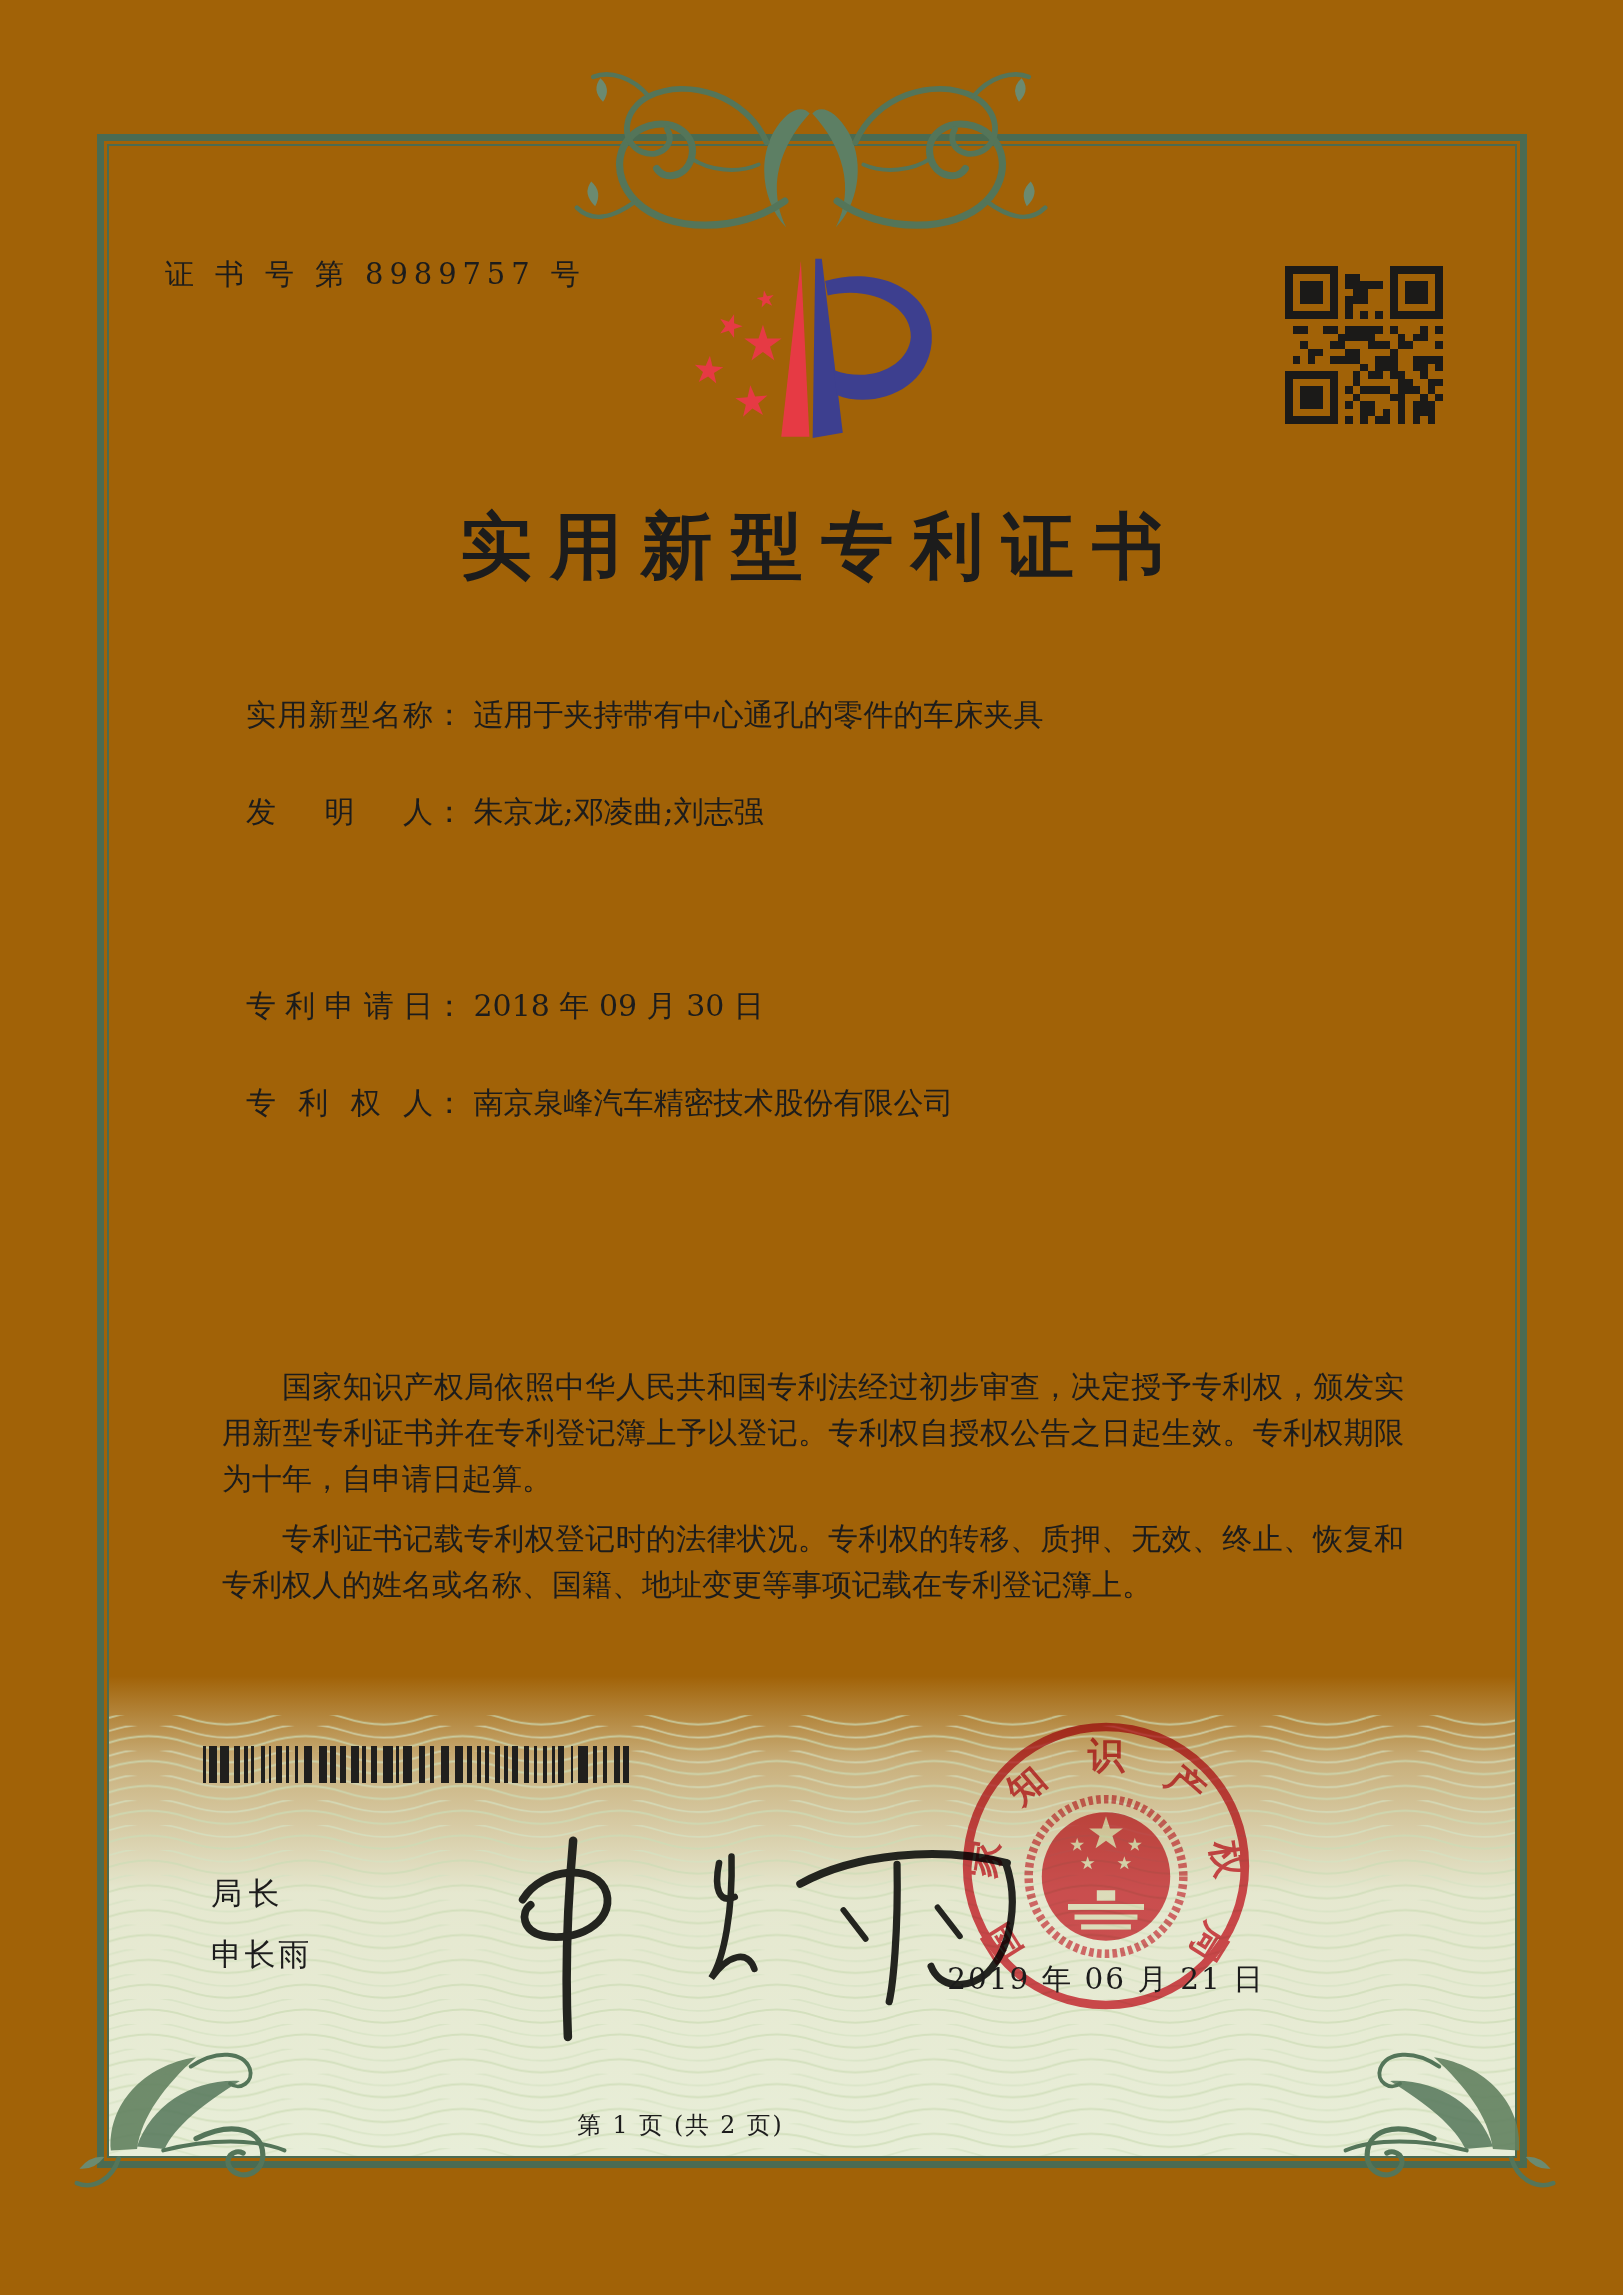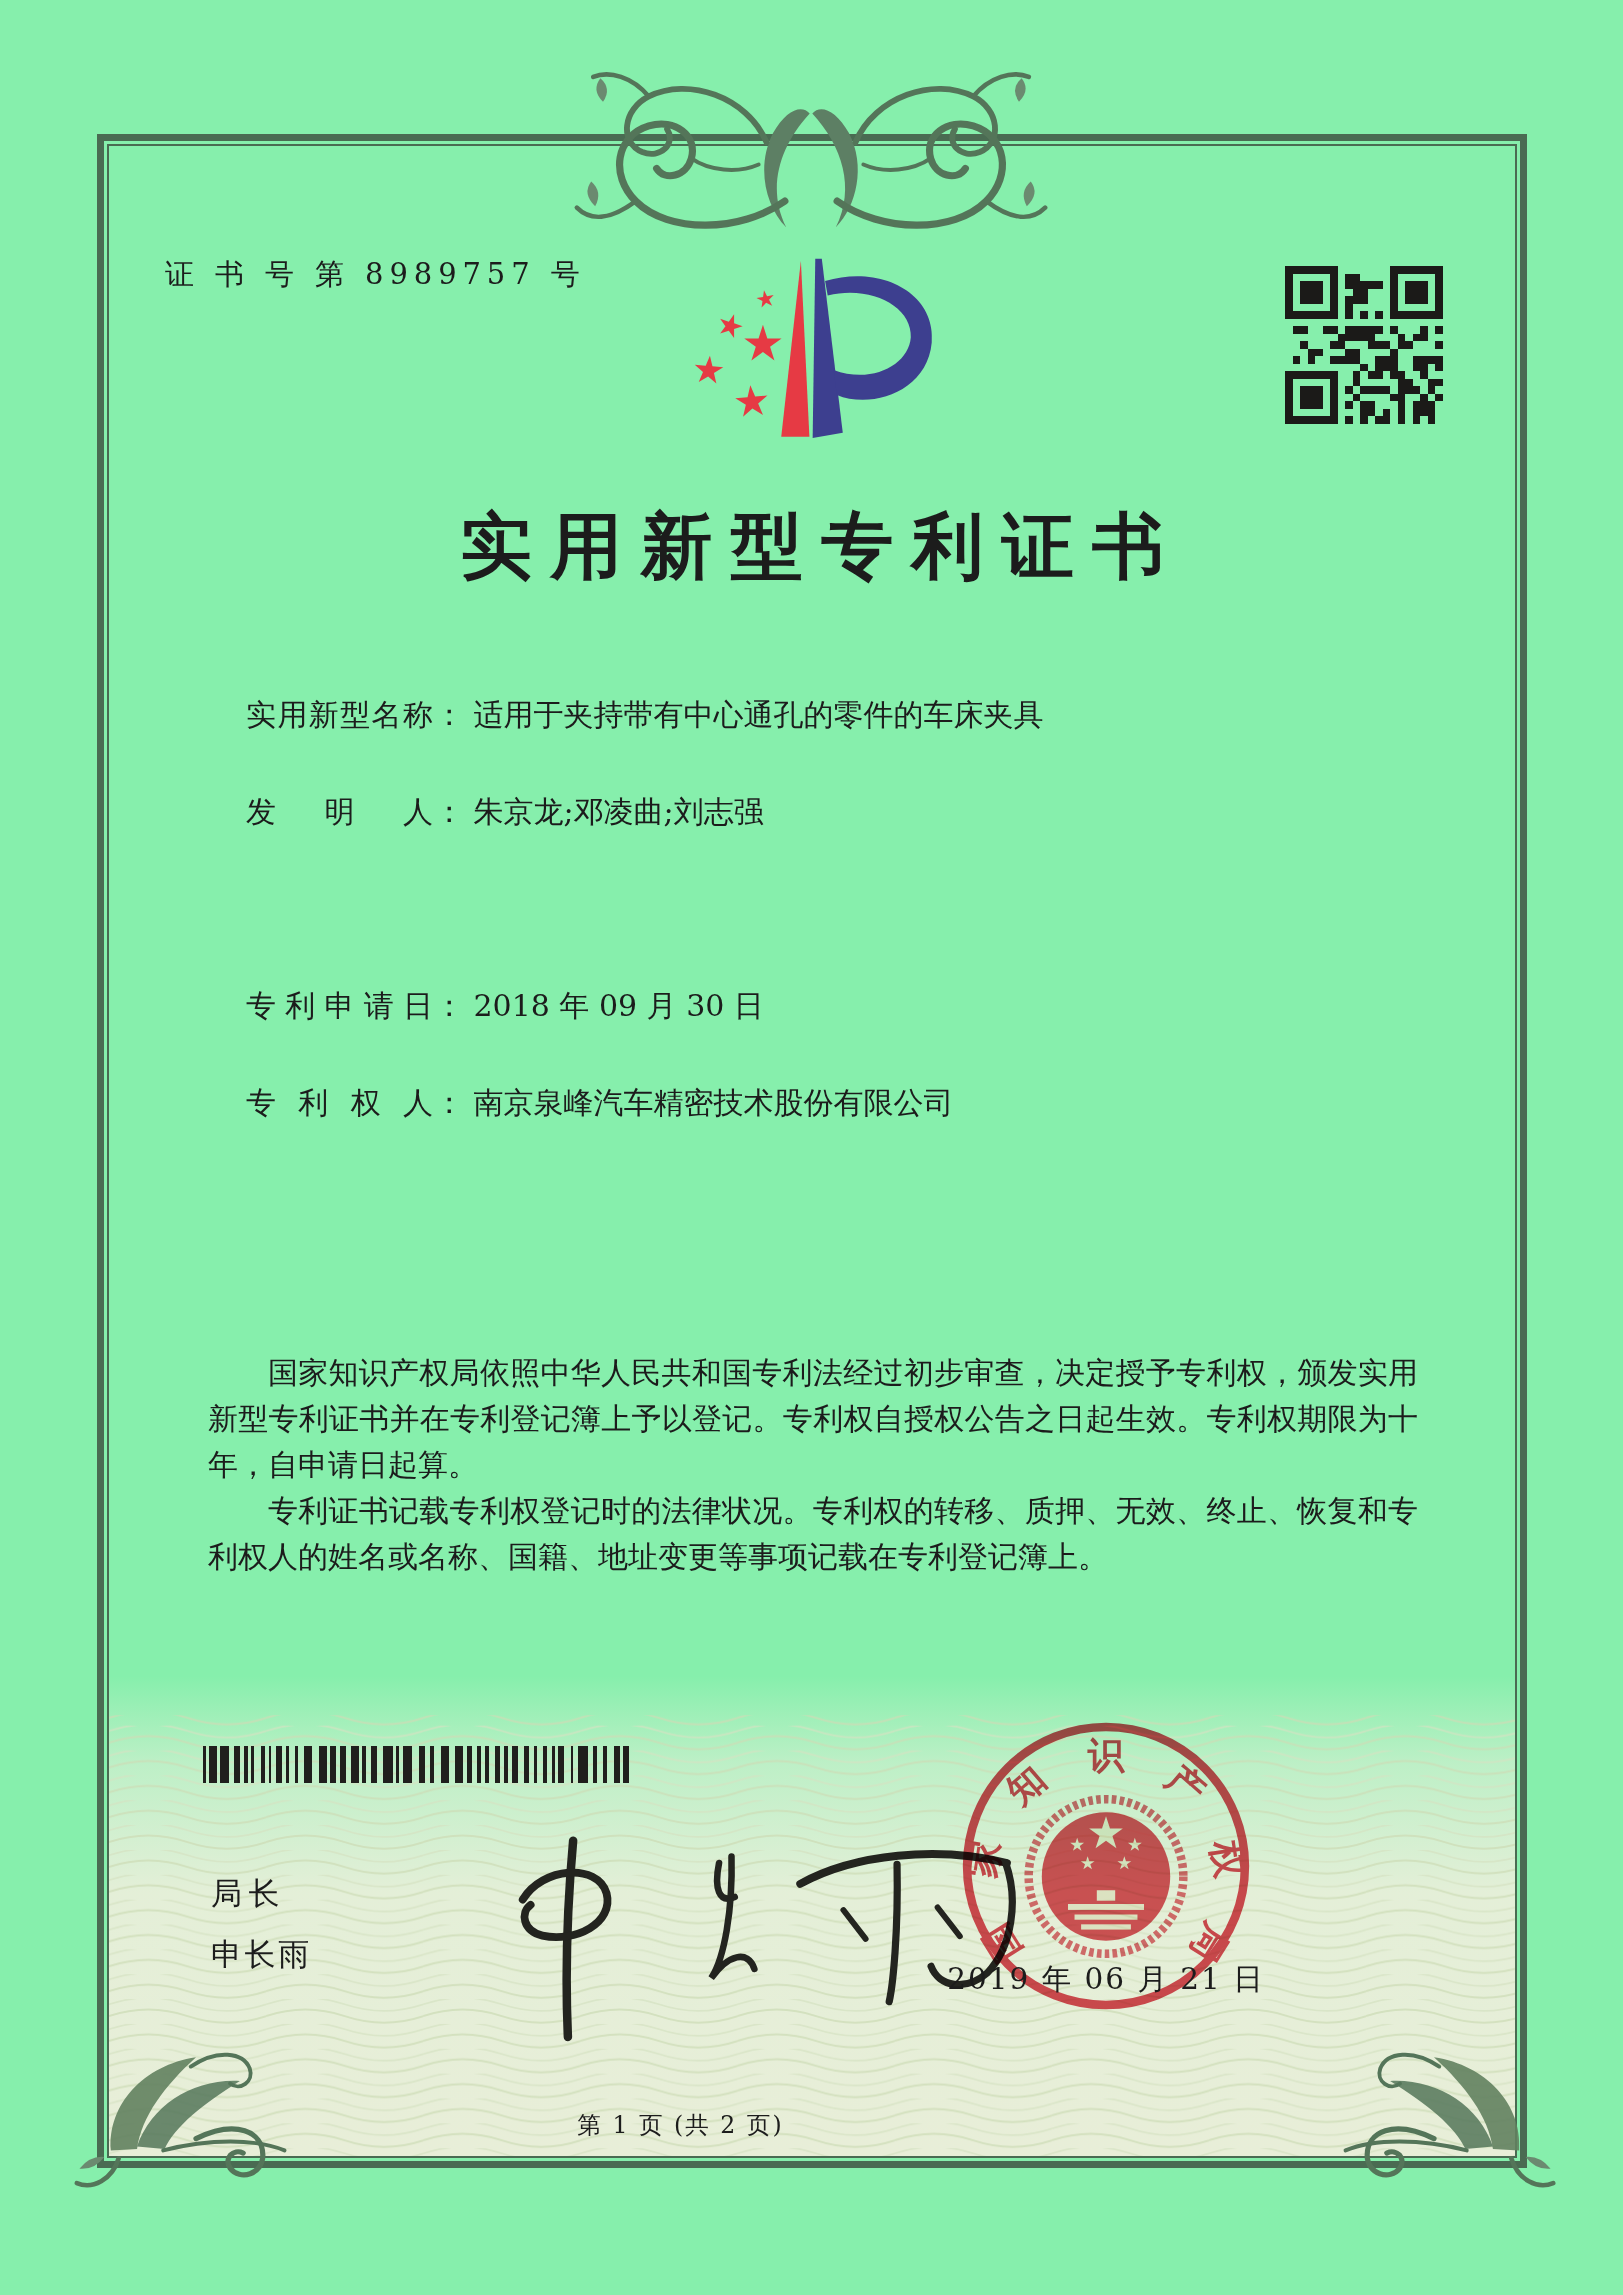--- a/index.html
+++ b/index.html
@@ -1,18 +1,18 @@
 <!DOCTYPE html>
 <html style="font-size:10.5px"><head>
 <meta charset="utf-8">
 <style>
   html,body { margin:0; padding:0; background:#d8d8d4; }
   .page {
     position:relative; width:1624px; height:2295px; margin:0 auto;
-    background:#86efac; overflow:hidden;
+    background:#a16207; overflow:hidden;
     font-family:"DejaVu Serif","Liberation Serif",serif;
     color:#1c1c1c;
   }
   
   .frame {
     position:absolute; left:97px; top:134px; width:1430px; height:2034px;
     border:7.2px solid #4a6b52; box-sizing:border-box; background:transparent;
   }
   .frame-inner { position:absolute; inset:3.3px; border:2px solid #4a6b52; }
   
@@ -33,21 +33,21 @@
   
   .field-row { position:absolute; left:208px; width:1231px; font-size:30px; white-space:nowrap;margin-left:38px; }
   .flabel { display:inline-block; width:187px; text-align:justify; text-align-last:justify; vertical-align:top; }
   .fcolon { display:inline-block; margin:0 9.2px 0 1.3px; }
   .grant-col2 { position:absolute; left:748px; top:0; }
   
   .paras {
     position:absolute; left:208px; top:1350px; width:1210px;
     font-size:30px; line-height:46px; text-align:justify;
   }
-  .paras p { margin:0; text-indent:2em; }
+  .paras p { margin:14px; text-indent:2em; }
   
   .barcode { position:absolute; left:203px; top:1746px; width:444px; height:37px; font-size:0; }
   .barcode span { display:inline-block; height:100%; background:#201f1d; vertical-align:top; }
   
   .signer-title { position:absolute; left:211px; top:1873px; font-size:31px; letter-spacing:6.5px;text-align:center; }
   .signer-name  { position:absolute; left:211px; top:1934px; font-size:31px; letter-spacing:2.6px; }
   .signature { position:absolute; left:439px; top:1800px; width:602px; height:262px; }
   
   .seal { position:absolute; left:952px; top:1712px; width:308px; height:308px; mix-blend-mode:multiply; opacity:.93; }
   .seal text { font-family:"DejaVu Serif","Liberation Serif",serif; font-size:56px; font-weight:bold; fill:#dc3f4b; }

